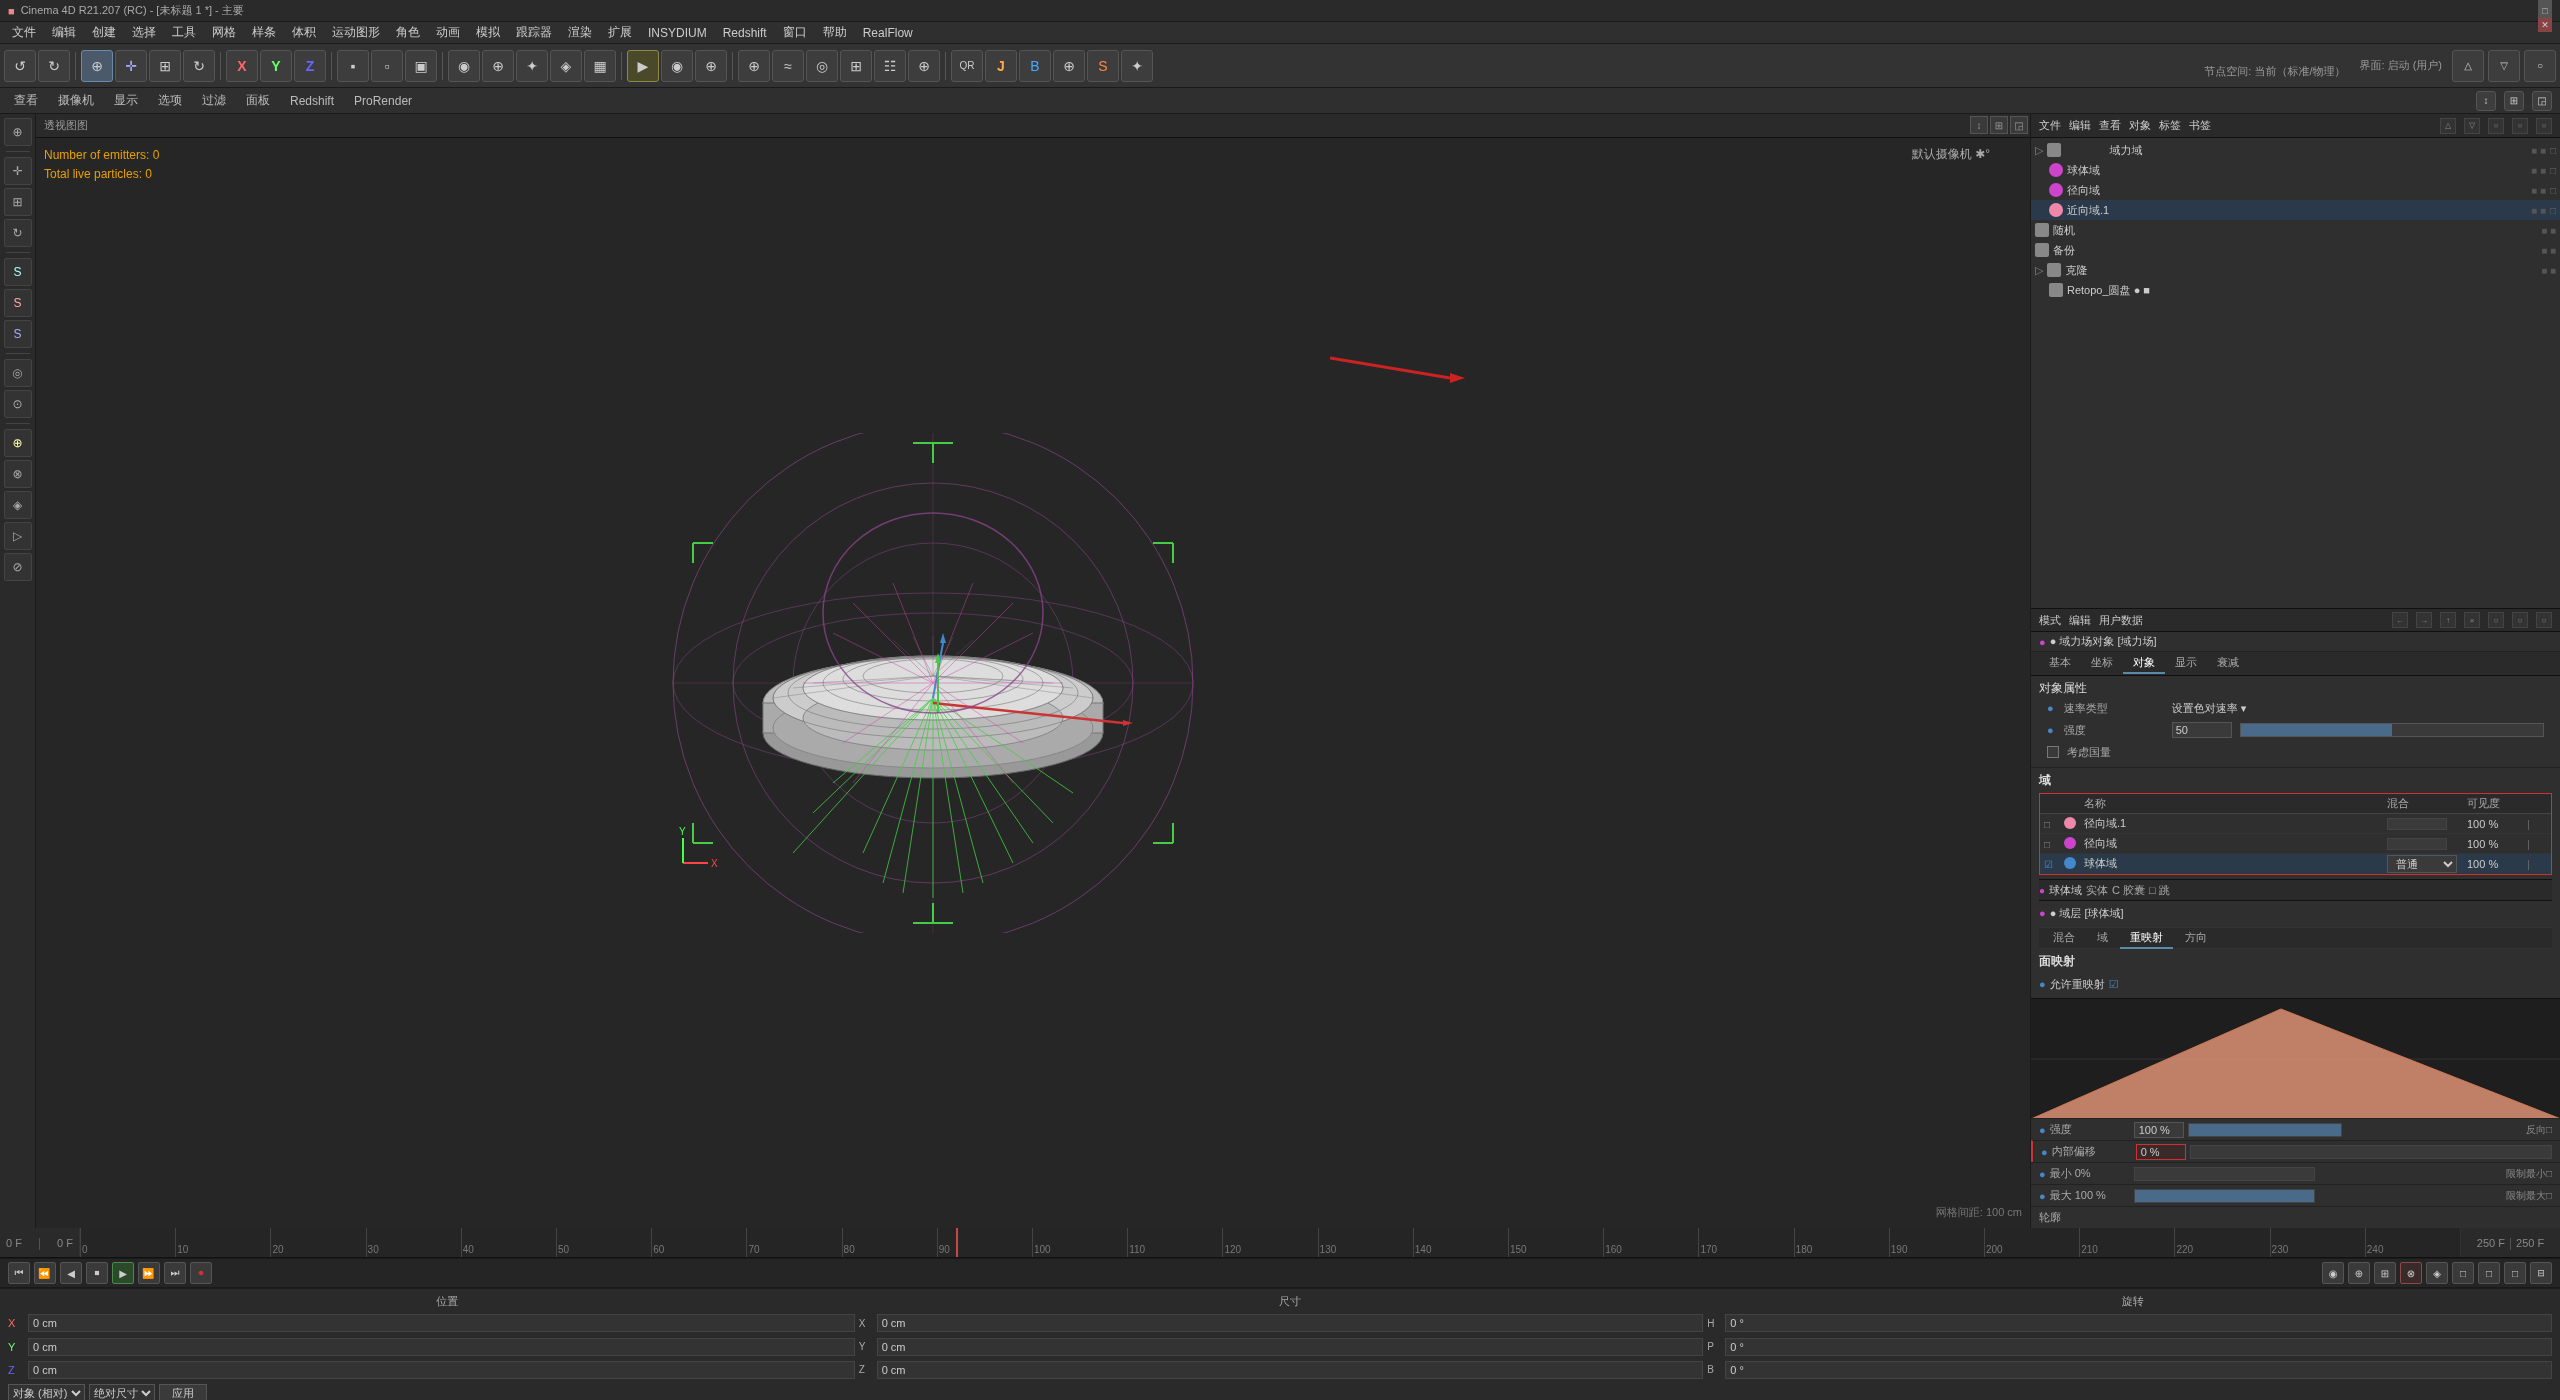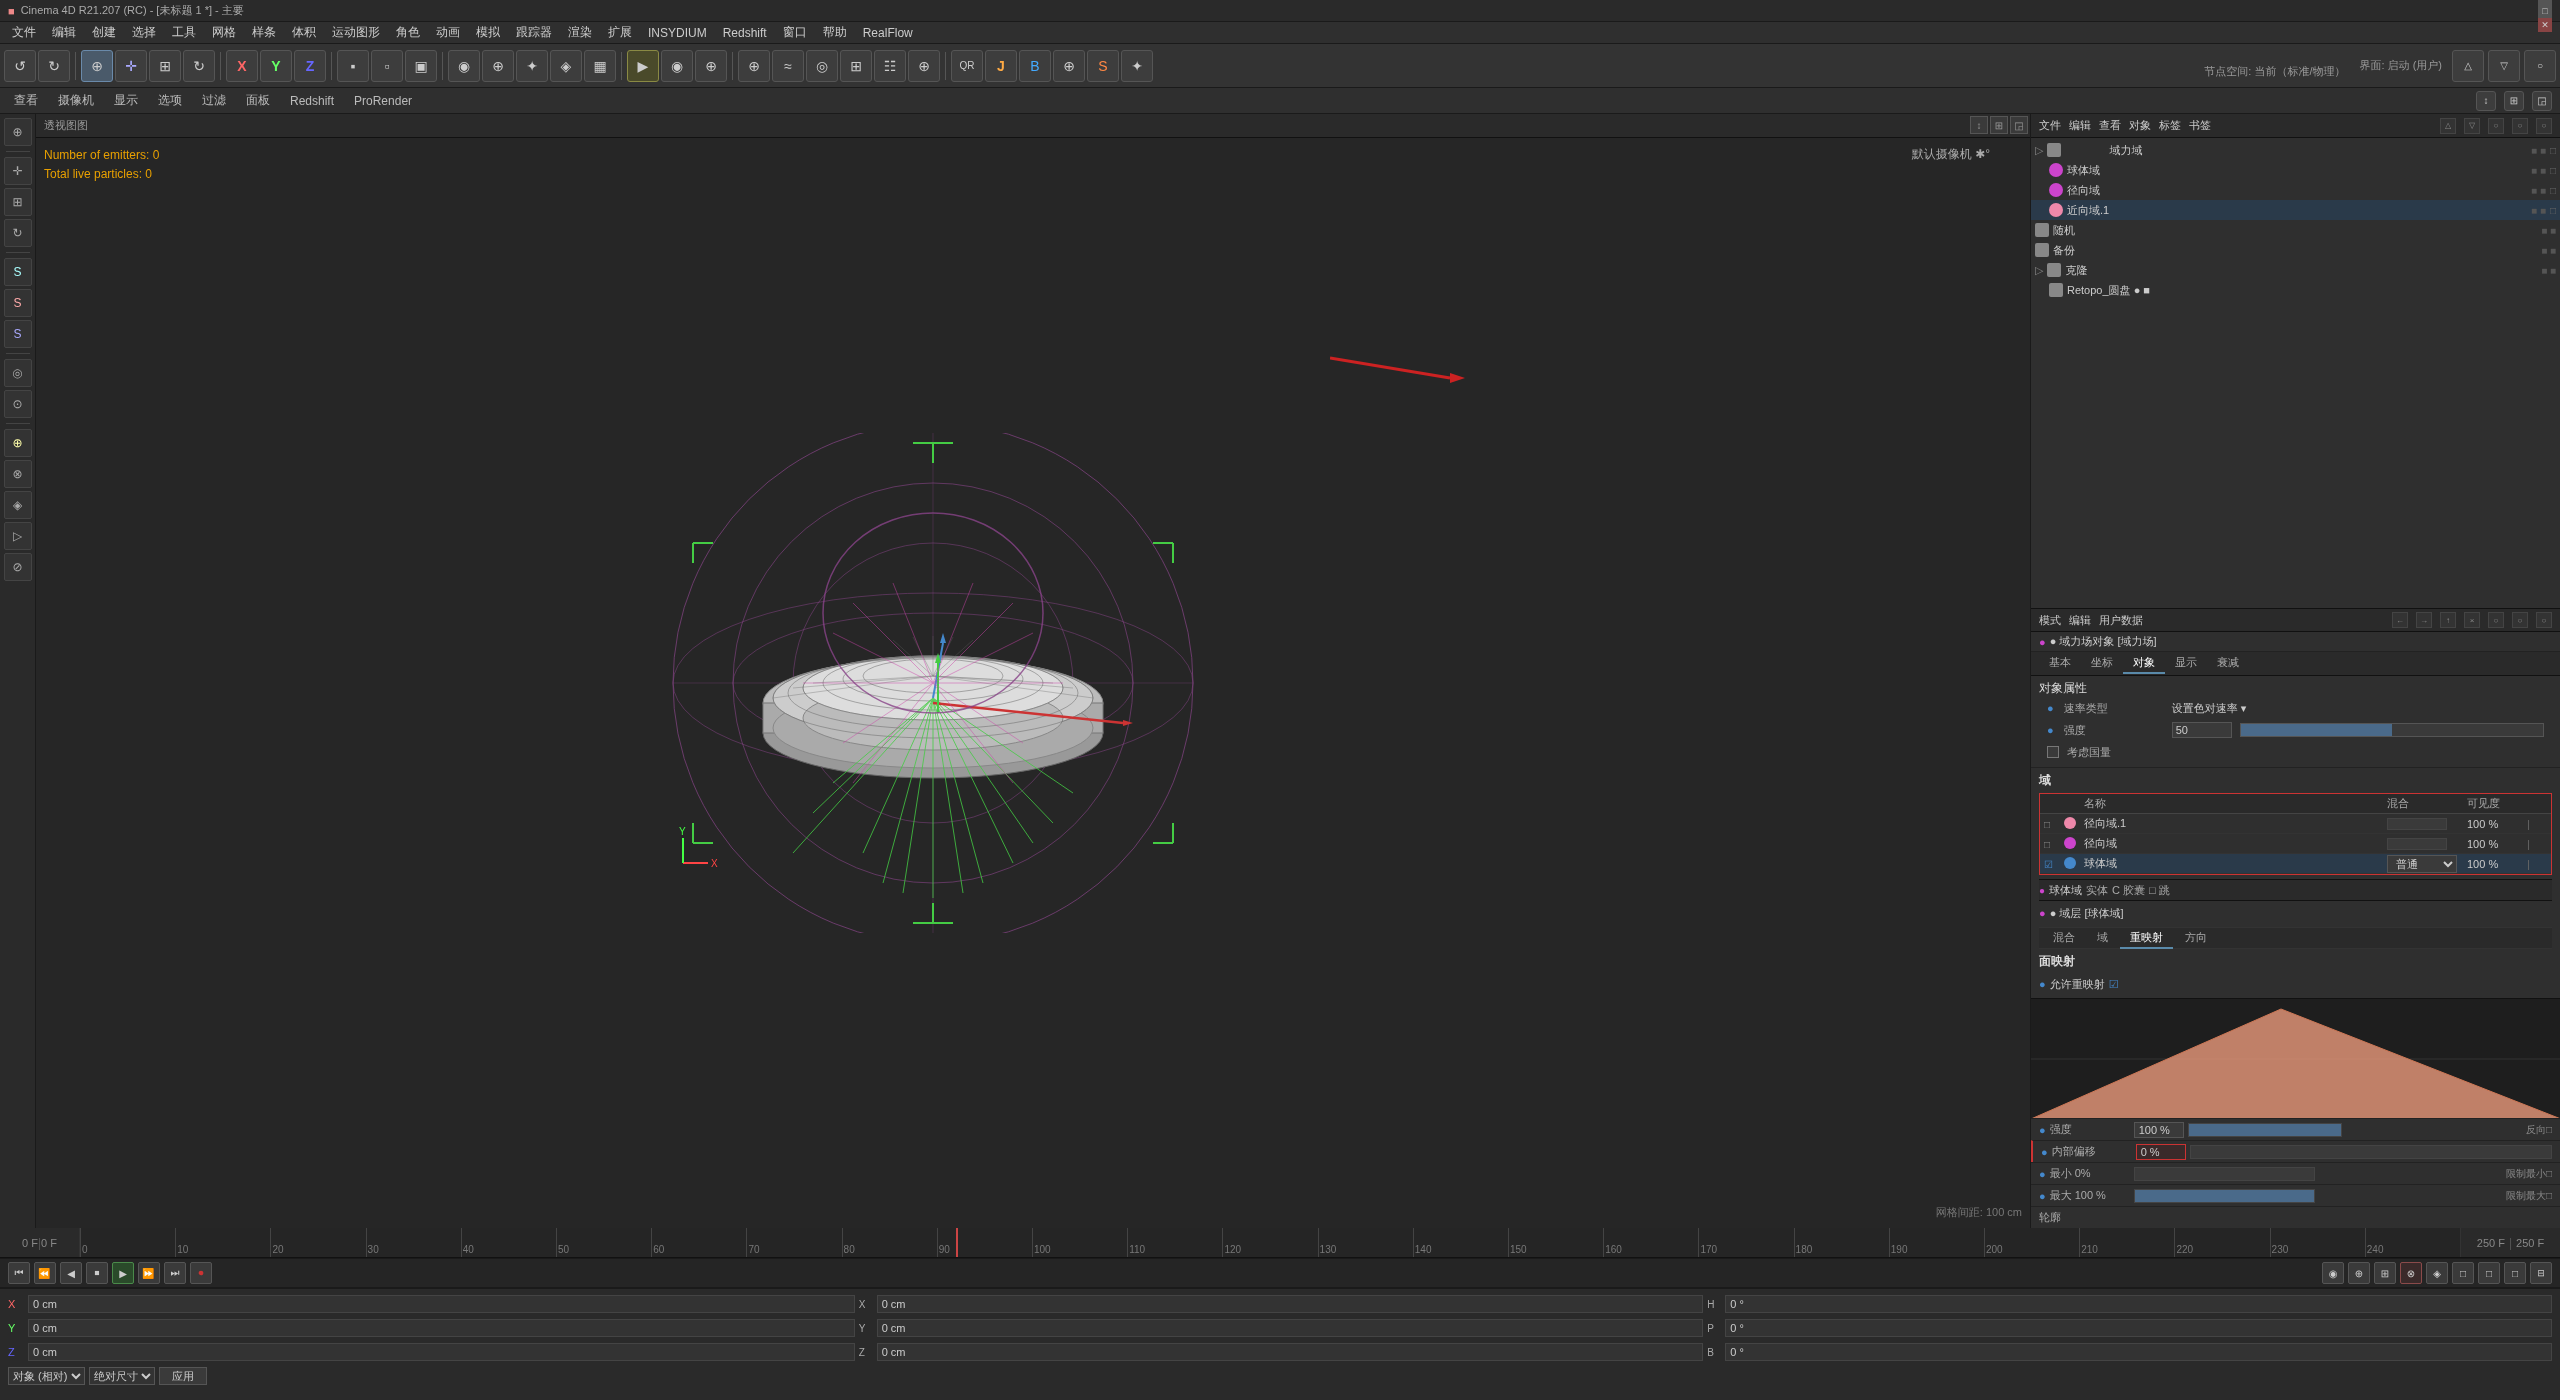--- a/index.html
+++ b/index.html
@@ -1079,21 +1079,21 @@
     </div>
 
     <div class="slider-row">
       <span class="slider-label">轮廓</span>
     </div>
   </div>
 
 </div>
 
 <div id="timeline" style="height:30px;background:#2a2a2a;display:flex;align-items:center;border-bottom:1px solid #111;">
-  <div style="width:80px;display:flex;align-items:center;justify-content:center;gap:0;padding:0 4px;border-right:1px solid #333;height:100%;">
+  <div style="width:80px;display:flex;align-items:center;justify-content:center;gap:16px;padding:0 4px;border-right:1px solid #333;height:100%;">
     <span style="font-size:11px;color:#888;">0 F</span>
     <span style="color:#555;">|</span>
     <span style="font-size:11px;color:#888;">0 F</span>
   </div>
   <div id="timeline-ruler" style="flex:1;height:100%;background:#252525;position:relative;overflow:hidden;">
 
   <div class="tl-tick" style="left: 0%;"></div>
       <div class="tl-label" style="left: calc(0% + 2px);">0</div>
       <div class="tl-tick" style="left: 4%;"></div>
       <div class="tl-label" style="left: calc(4% + 2px);">10</div>
@@ -1169,20 +1169,25 @@
   <button class="trans-btn">◈</button>
   <button class="trans-btn">□</button>
   <button class="trans-btn">□</button>
   <button class="trans-btn">□</button>
   <button class="trans-btn" style="width:22px;font-size:9px;">⊟</button>
 </div>
 
 <div id="transform-panel" style="height:120px;background:#2a2a2a;display:flex;border-top:1px solid #1a1a1a;">
   <div style="flex:1;display:flex;flex-direction:column;padding:4px 8px;gap:2px;">
 
+    <div style="display:flex;height:18px;align-items:center;gap:4px;margin-left:20px;">
+      <span style="flex:1;color:#aaa;font-size:11px;text-align:center;">位置</span>
+      <span style="flex:1;color:#aaa;font-size:11px;text-align:center;">尺寸</span>
+      <span style="flex:1;color:#aaa;font-size:11px;text-align:center;">旋转</span>
+    </div>
 
     <div class="transform-row">
       <span class="tx-label" style="color:#ff6666;">X</span>
       <input class="tx-input" type="text" value="0 cm" style="">
       <span style="color:#aaa;width:14px;font-size:10px;">X</span>
       <input class="tx-input" type="text" value="0 cm" style="">
       <span style="color:#aaa;width:14px;font-size:10px;">H</span>
       <input class="tx-input" type="text" value="0 °" style="">
     </div>
 

